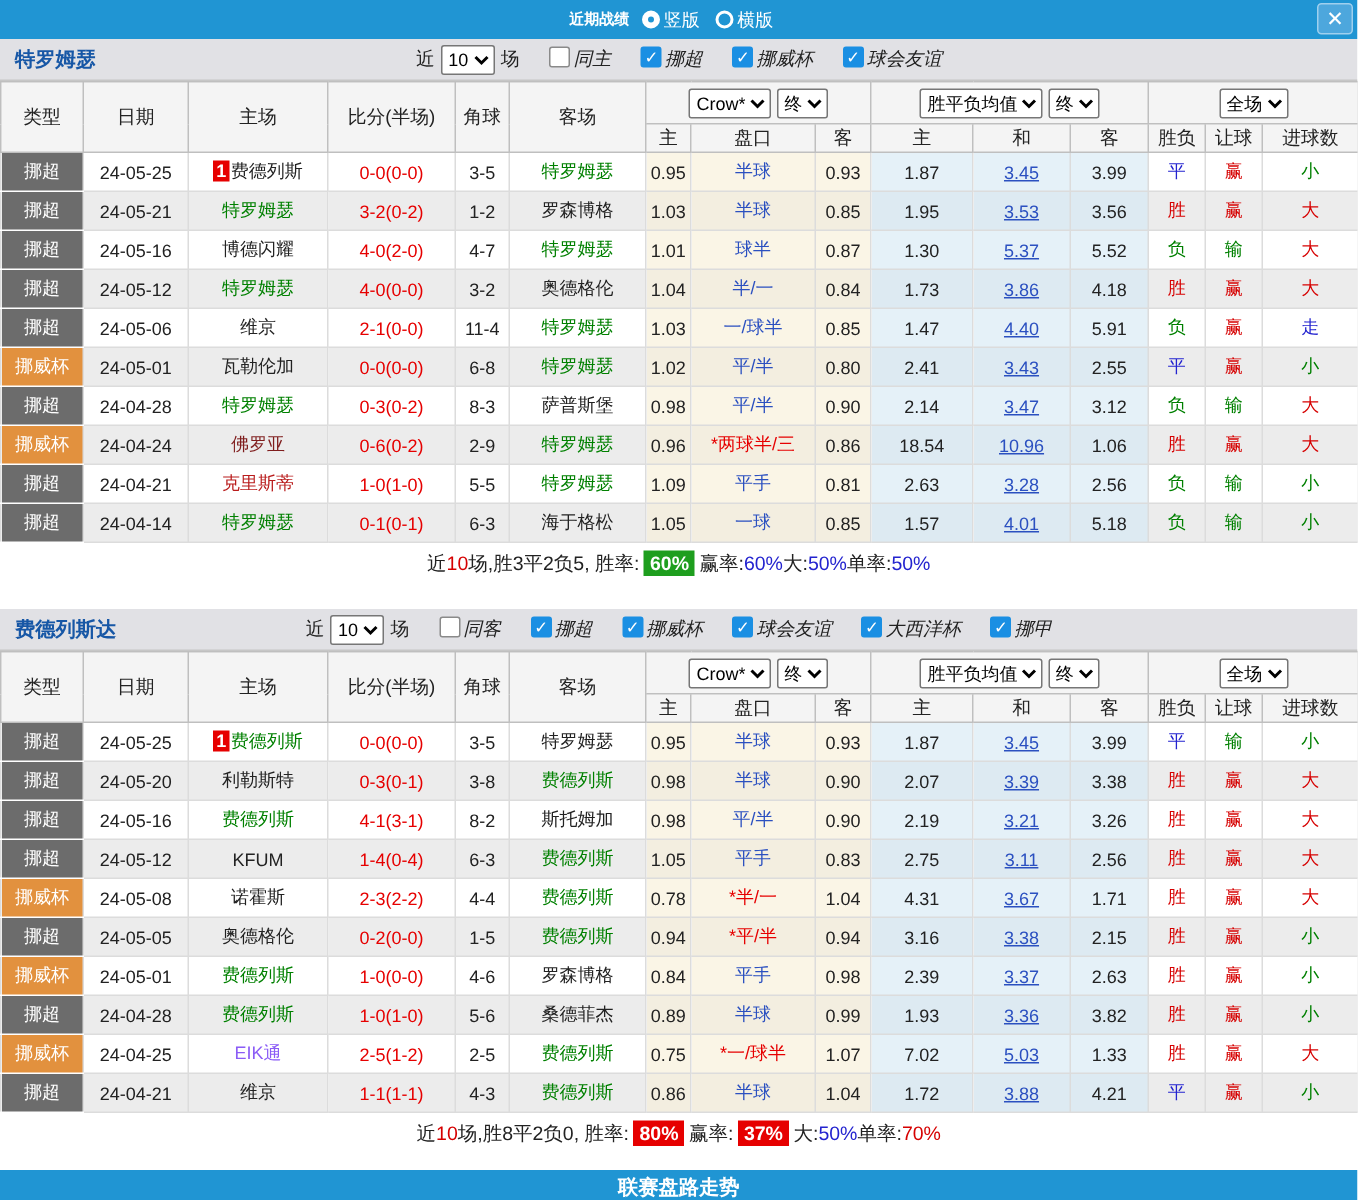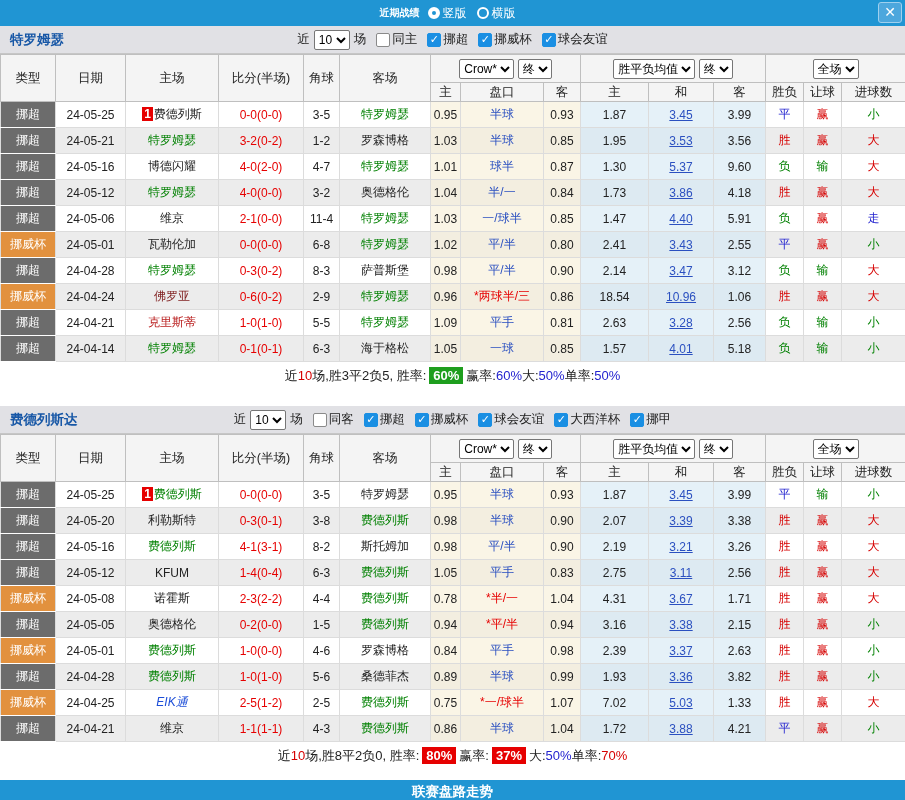--- a/index.html
+++ b/index.html
@@ -20,21 +20,21 @@
 
   
   .section-head { position:relative; height:28px; background:#e1e1e5; border-bottom:1px solid #c6c6c6;
     display:flex; align-items:center; justify-content:center; }
   .section-title { position:absolute; left:10px; top:0; height:28px; line-height:28px;
     font-weight:bold; font-size:13.5px; color:var(--title-blue); }
   .filters { display:flex; align-items:center; gap:4px; }
   .flt-text { font-size:12.5px; color:#222; }
   select { font-size:12px; height:20px; border:1px solid #767676; background:#fff; border-radius:2px;
     font-family:"Liberation Sans","DejaVu Sans",sans-serif; }
-  .chk { display:inline-flex; align-items:center; cursor:pointer; margin-left:6px; }
+  .chk { display:inline-flex; align-items:flex-start; cursor:pointer; margin-left:16px;font-style:italic; }
   .chk .box { width:14px; height:14px; border:1px solid #8a8a8a; background:#fff; display:inline-flex;
     align-items:center; justify-content:center; font-size:11px; color:#fff; margin-right:2px; border-radius:2px; }
   .chk .box.on { background:#1a8fe3; border-color:#1a8fe3; }
   .chk-label { font-size:12.5px; }
 
   
   table.grid { width:905px; border-collapse:collapse; table-layout:fixed;padding-left:40px; }
   .grid th { background:#f4f4f4; border:1px solid #bfbfbf; font-weight:normal; font-size:12.5px; color:#222; }
   .grid tr.h1 th { height:28px; }
   .grid tr.h2 th { height:19px; }
@@ -203,21 +203,21 @@
           <td>24-05-16</td>
           <td><span style="color: rgb(34, 34, 34);">博德闪耀</span></td>
           <td class="score">4-0(2-0)</td>
           <td>4-7</td>
           <td><span style="color: rgb(0, 128, 0);">特罗姆瑟</span></td>
           <td class="c-odds">1.01</td>
           <td class="c-odds hcap">球半</td>
           <td class="c-odds">0.87</td>
           <td class="c-avg">1.30</td>
           <td class="c-avg mid">5.37</td>
-          <td class="c-avg">9.60</td>
+          <td class="c-avg">5.52</td>
           <td style="color: rgb(0, 128, 0);">负</td>
           <td style="color: rgb(0, 128, 0);">输</td>
           <td style="color: rgb(214, 0, 0);">大</td>
         </tr>
         <tr class="alt">
           <td class="lg super">挪超</td>
           <td>24-05-12</td>
           <td><span style="color: rgb(0, 128, 0);">特罗姆瑟</span></td>
           <td class="score">4-0(0-0)</td>
           <td>3-2</td>
@@ -570,21 +570,21 @@
           <td class="c-avg">1.93</td>
           <td class="c-avg mid">3.36</td>
           <td class="c-avg">3.82</td>
           <td style="color: rgb(214, 0, 0);">胜</td>
           <td style="color: rgb(214, 0, 0);">赢</td>
           <td style="color: rgb(0, 128, 0);">小</td>
         </tr>
         <tr>
           <td class="lg cup">挪威杯</td>
           <td>24-04-25</td>
-          <td><span style="color: #1d4ed8; font-style: italic;">EIK通</span></td>
+          <td><span style="color: #8b5cf6;">EIK通</span></td>
           <td class="score">2-5(1-2)</td>
           <td>2-5</td>
           <td><span style="color: rgb(0, 128, 0);">费德列斯</span></td>
           <td class="c-odds">0.75</td>
           <td class="c-odds hcap red">*一/球半</td>
           <td class="c-odds">1.07</td>
           <td class="c-avg">7.02</td>
           <td class="c-avg mid">5.03</td>
           <td class="c-avg">1.33</td>
           <td style="color: rgb(214, 0, 0);">胜</td>

